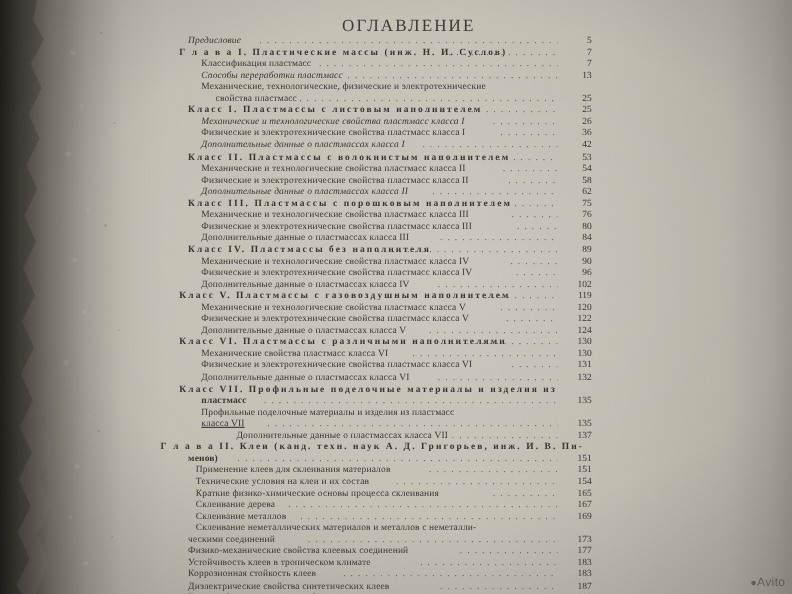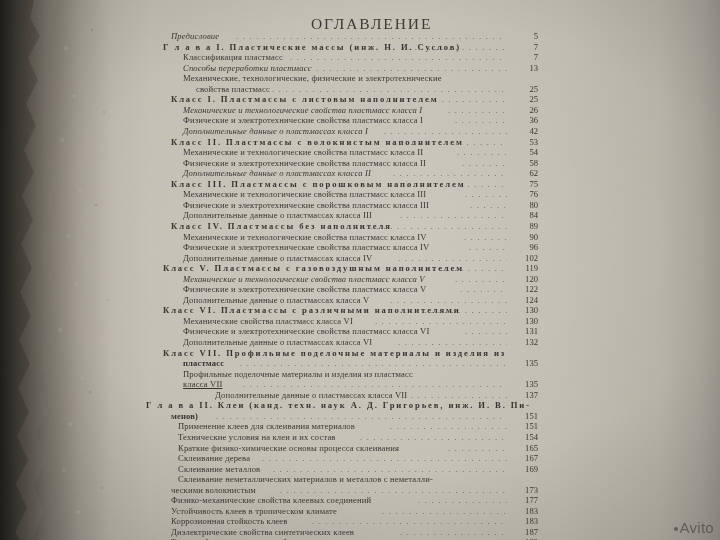--- a/index.html
+++ b/index.html
@@ -74,21 +74,21 @@
     white-space:nowrap;
   }
   .b{font-weight:bold;}
   .i{font-style:italic;}
   .sp{letter-spacing:1.9px;}
 
   
   #wm{
     position:absolute;right:6px;bottom:4px;
     font-family:"Liberation Sans", sans-serif;
-    font-size:15px;color:#4d4a45;opacity:.75;
+    font-size:11px;color:#4d4a45;opacity:.75;
     letter-spacing:.3px;
   }
   #wmdot{
     display:inline-block;width:4px;height:4px;border-radius:50%;
     background:#4d4a45;margin:0 1px 1px 1px;vertical-align:middle;
   }
 </style>
 </head>
 <body>
 
@@ -238,21 +238,21 @@
           <span class="lbl" style="left: 183px;">Дополнительные данные о пластмассах класса IV</span>
           <span class="dots" style="left: 398px; width: 109px;">........................................................................................................................</span>
           <span class="pg" style="left: 512px; width: 26px;">102</span>
         </div>
         <div class="row" style="top: 263.1px;">
           <span class="lbl b sp" style="left: 163px;">Класс V. Пластмассы с газовоздушным наполнителем</span>
           <span class="dots" style="left: 407px; width: 100px;">........................................................................................................................</span>
           <span class="pg" style="left: 512px; width: 26px;">119</span>
         </div>
         <div class="row" style="top: 273.6px;">
-          <span class="lbl" style="left: 183px; font-style: italic;">Механические и технологические свойства пластмасс класса V</span>
+          <span class="lbl" style="left: 183px;">Механические и технологические свойства пластмасс класса V</span>
           <span class="dots" style="left: 455px; width: 52px;">........................................................................................................................</span>
           <span class="pg" style="left: 512px; width: 26px;">120</span>
         </div>
         <div class="row" style="top: 284.2px;">
           <span class="lbl" style="left: 183px;">Физические и электротехнические свойства пластмасс класса V</span>
           <span class="dots" style="left: 460px; width: 47px;">........................................................................................................................</span>
           <span class="pg" style="left: 512px; width: 26px;">122</span>
         </div>
         <div class="row" style="top: 294.8px;">
           <span class="lbl" style="left: 183px;">Дополнительные данные о пластмассах класса V</span>
@@ -330,21 +330,21 @@
         </div>
         <div class="row" style="top: 463.6px;">
           <span class="lbl" style="left: 178px;">Склеивание  металлов</span>
           <span class="dots" style="left: 273px; width: 234px;">........................................................................................................................</span>
           <span class="pg" style="left: 512px; width: 26px;">169</span>
         </div>
         <div class="row" style="top: 474.1px;">
           <span class="lbl" style="left: 178px;">Склеивание  неметаллических материалов  и  металлов  с  неметалли-</span>
         </div>
         <div class="row" style="top: 484.7px;">
-          <span class="lbl" style="left: 171px;">ческими  волокнистым</span>
+          <span class="lbl" style="left: 171px;">ческими  соединений</span>
           <span class="dots" style="left: 280px; width: 227px;">........................................................................................................................</span>
           <span class="pg" style="left: 512px; width: 26px;">173</span>
         </div>
         <div class="row" style="top: 495.2px;">
           <span class="lbl" style="left: 171px;">Физико-механические  свойства  клеевых  соединений</span>
           <span class="dots" style="left: 418px; width: 89px;">........................................................................................................................</span>
           <span class="pg" style="left: 512px; width: 26px;">177</span>
         </div>
         <div class="row" style="top: 505.8px;">
           <span class="lbl" style="left: 171px;">Устойчивость  клеев  в  тропическом  климате</span>

